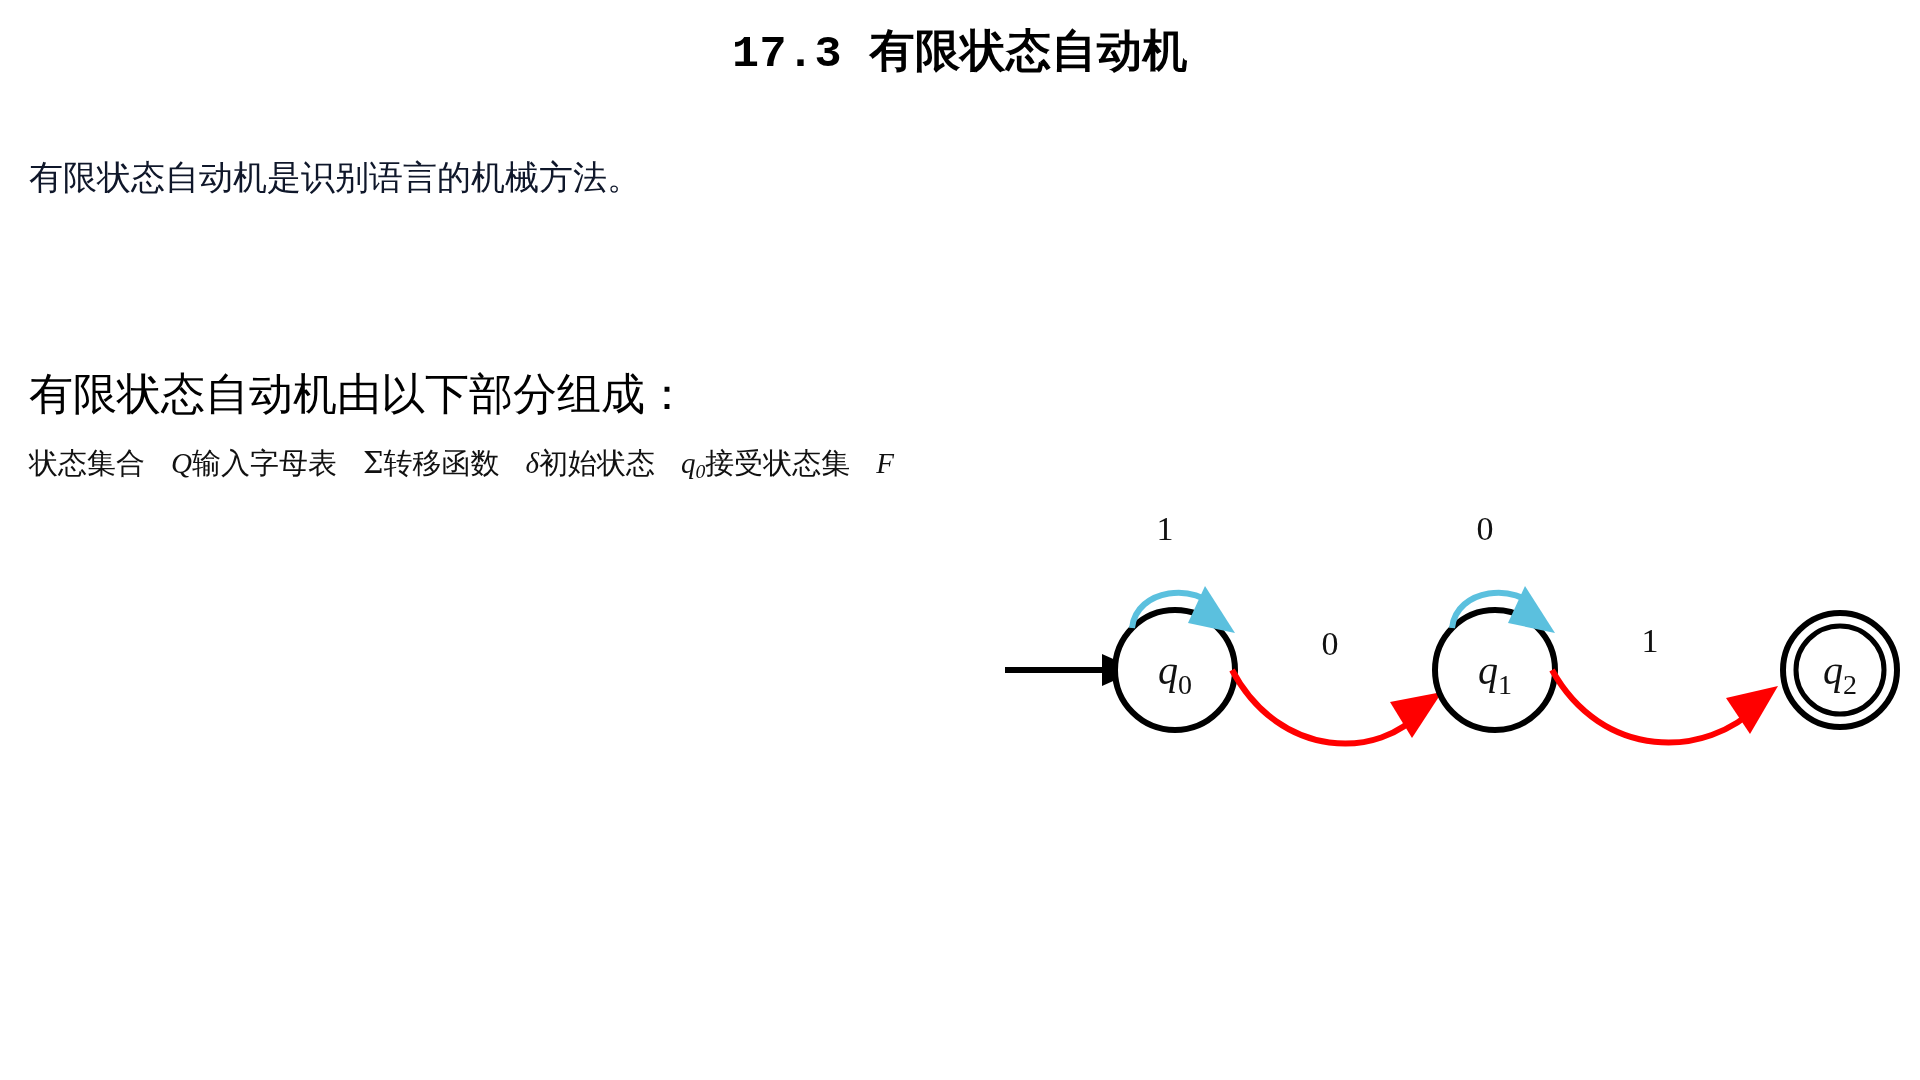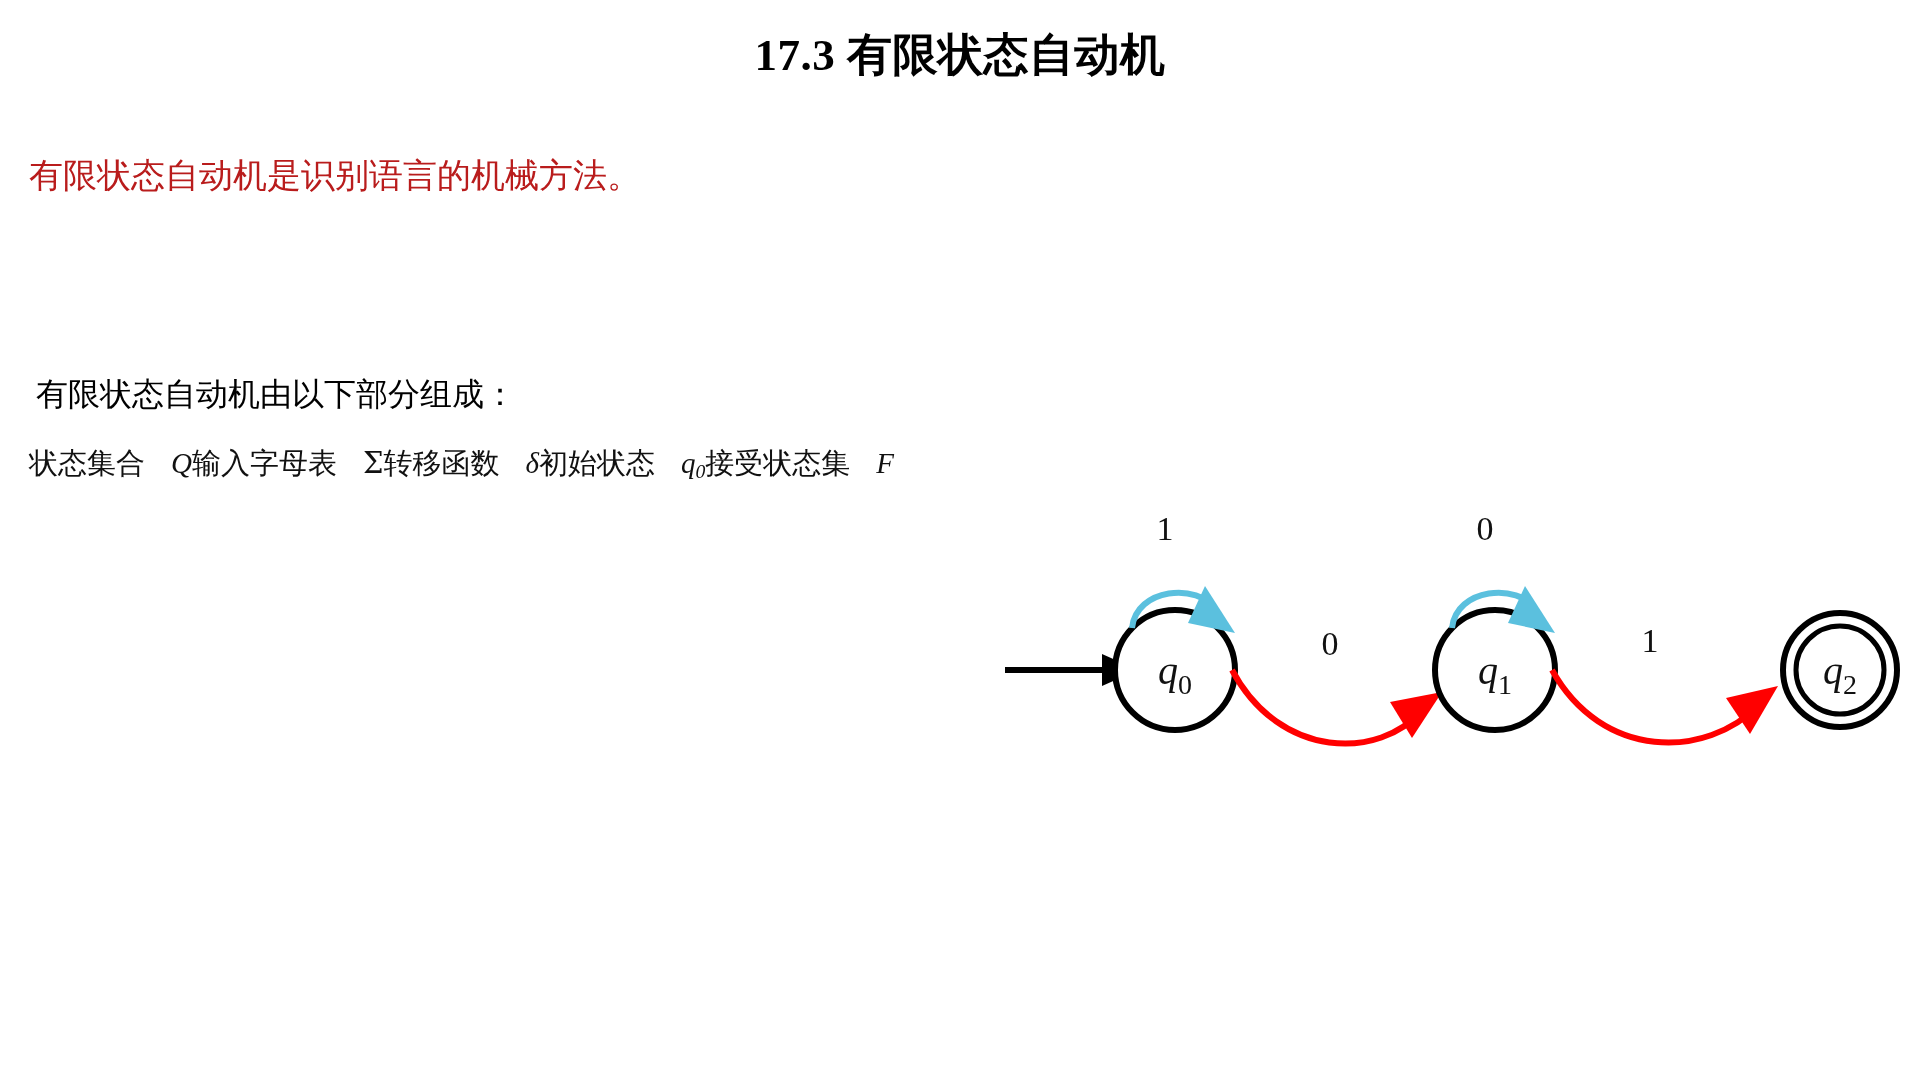--- a/index.html
+++ b/index.html
@@ -16,48 +16,48 @@
     color: #000000;
   }
 
   
   #slide-title {
     position: absolute;
     left: 0;
     top: 28px;
     width: 1920px;
     text-align: center;
-    font-family: Liberation Serif, serif;
+    font-family: Liberation Mono, monospace;
     font-weight: bold;
     font-size: 45px;
     letter-spacing: 0.5px;
     line-height: 1.2;
     color: #000000;
   }
 
   
   #body-text {
     position: absolute;
     left: 29px;
     top: 150px;
     width: 1000px;
   }
   .para-line {
-    font-family: Liberation Mono, monospace;
+    font-family: Liberation Serif, serif;
     font-size: 34px;
     line-height: 56px;
-    color: #b91c1c;
+    color: #0f172a;
     white-space: pre;
   }
   #components-heading {
     position: absolute;
-    left: 36px;
+    left: 29px;
     top: 370px;
     font-family: "Liberation Sans", "DejaVu Sans", sans-serif;
-    font-size: 32px;
+    font-size: 44px;
     line-height: 48px;
     color: #000000;
     white-space: pre;
   }
 
   
   #definition-line {
     position: absolute;
     left: 29px;
     top: 444px;

